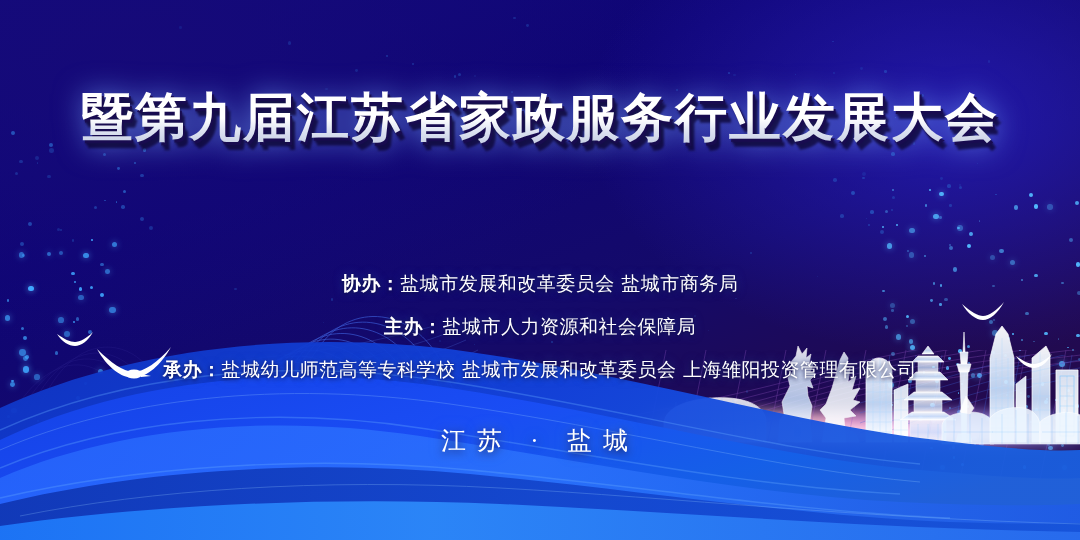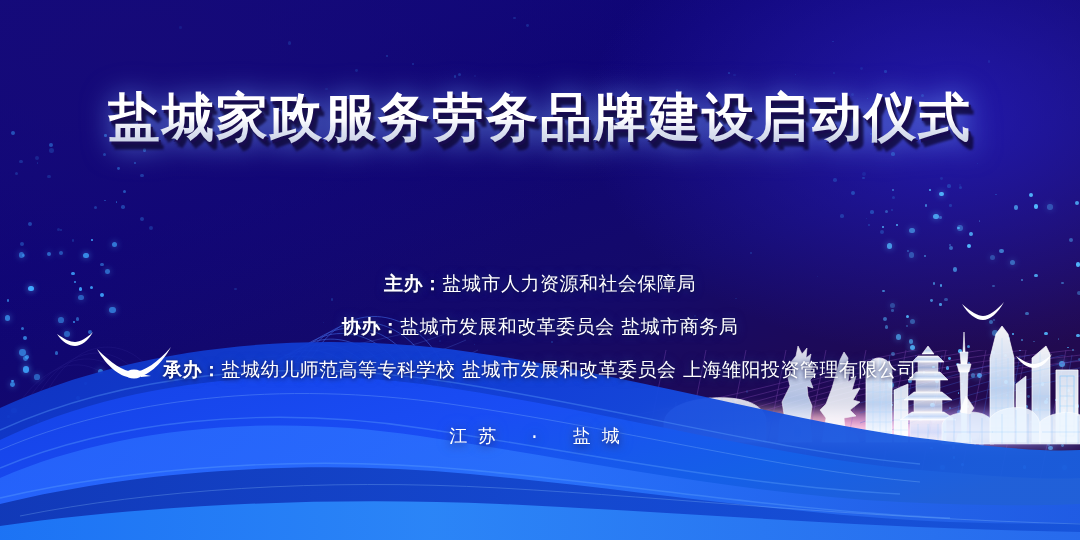--- a/index.html
+++ b/index.html
@@ -84,22 +84,22 @@
     text-shadow:0 1px 4px rgba(8,4,48,0.95), 0 0 10px rgba(60,110,220,0.5);
   }
   .org-row .lbl { font-weight:bold; }
 
   
   #footer-block {
     position:absolute; left:0; width:1080px; top:424px;
     text-align:center; z-index:32;
   }
   #loc-line {
-    font-family:Liberation Mono, monospace;
-    font-size:18px;
+    font-family:Liberation Serif, serif;
+    font-size:25px;
     letter-spacing:11px;
     color:#ffffff;
     text-shadow:0 2px 8px rgba(10,5,60,0.9), 0 0 14px rgba(110,170,255,0.6);
   }
   #date-line {
     margin-top:14px;
     font-family:"DejaVu Sans", sans-serif;
     font-size:25px;
     letter-spacing:11px;
     color:#ffffff;
@@ -726,29 +726,29 @@
     <path d="M46,29 L56,31 L46,32 Z" fill="#ffffff"></path>
   </svg>
   <svg class="bird" style="left:960px; top:300px; width:46px; height:24px;" viewBox="0 0 46 24">
     <path d="M2,4 C11,12 18,16 23,16 C29,16 37,10 44,2 C38,13 30,20 23,20 C16,20 8,14 2,4 Z" fill="#ffffff"></path>
   </svg>
   <svg class="bird" style="left:1014px; top:352px; width:40px; height:20px;" viewBox="0 0 40 20">
     <path d="M2,4 C9,9 15,12 20,12 C25,12 32,8 38,2 C33,11 26,16 20,16 C14,16 7,12 2,4 Z" fill="#ffffff"></path>
   </svg>
 
   <div id="title-block">
-    <div class="main-title" id="title-line2">盐城家政服务劳务品牌建设启动仪式</div>
+    <div class="main-title" id="title-line2">暨第九届江苏省家政服务行业发展大会</div>
   </div>
 
   <div id="orgs">
     <div class="org-row">
-      <span class="lbl">主办：</span><span>盐城市人力资源和社会保障局</span>
+      <span class="lbl">协办：</span><span>盐城市发展和改革委员会  盐城市商务局</span>
     </div>
     <div class="org-row">
-      <span class="lbl">协办：</span><span>盐城市发展和改革委员会  盐城市商务局</span>
+      <span class="lbl">主办：</span><span>盐城市人力资源和社会保障局</span>
     </div>
     <div class="org-row">
       <span class="lbl">承办：</span><span>盐城幼儿师范高等专科学校  盐城市发展和改革委员会  上海雏阳投资管理有限公司</span>
     </div>
   </div>
 
   <div id="footer-block">
     <div id="loc-line">江苏 · 盐城</div>
   </div>
 

